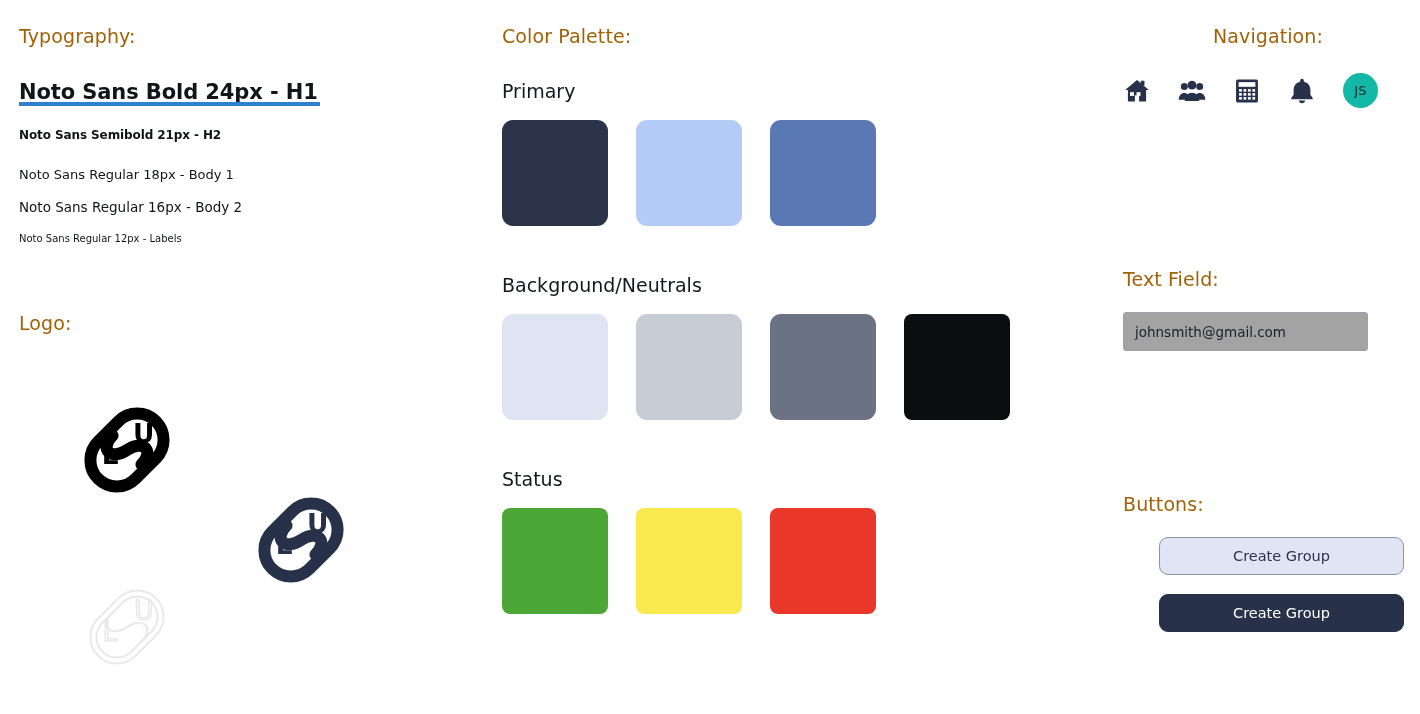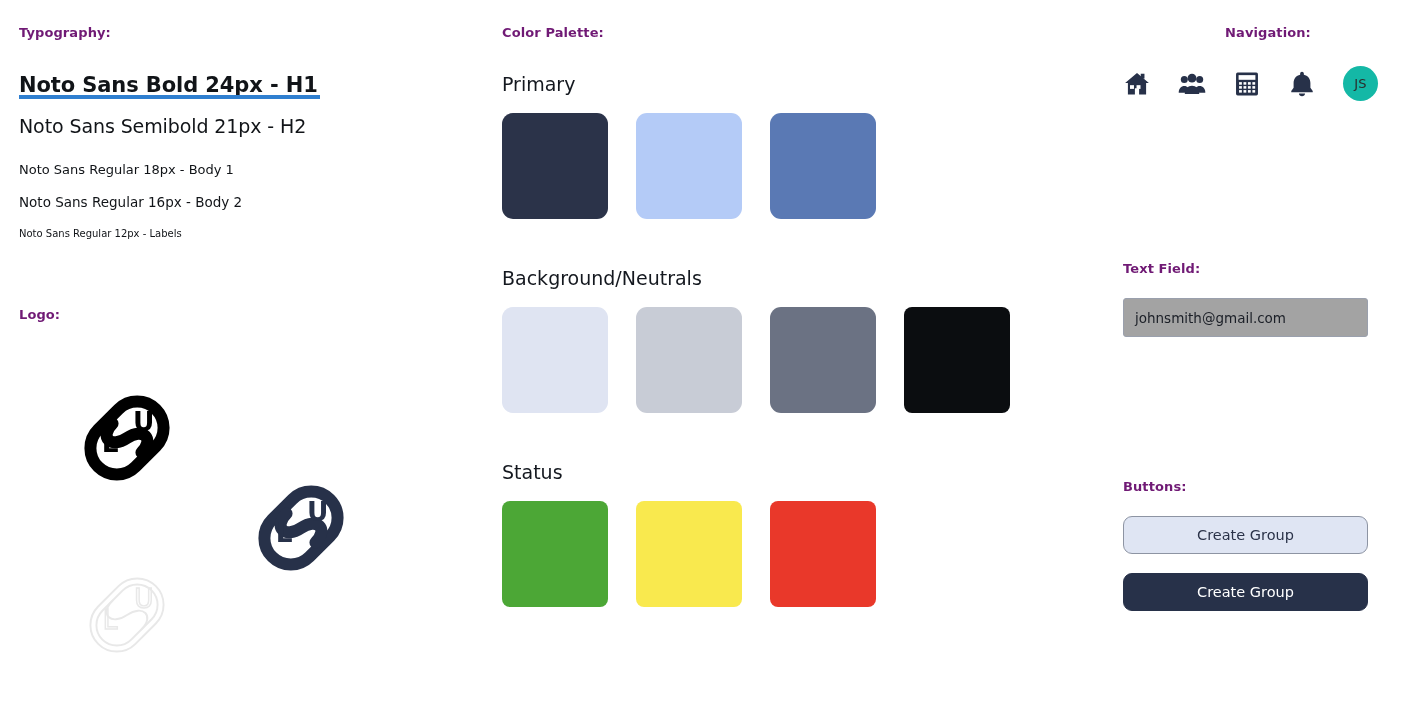--- a/index.html
+++ b/index.html
@@ -14,23 +14,23 @@
     color: #111418;
     overflow: hidden;
   }
 
   .col { position: absolute; top: 0; }
   .col-typography { left: 19px; width: 460px; }
   .col-palette    { left: 502px; width: 600px; }
   .col-components { left: 1123px; width: 290px; }
 
   .section-title {
-    font-size: 13px;
-    font-weight: 700;
-    color: #701a75;
+    font-size: 19px;
+    font-weight: 400;
+    color: #a16207;
     letter-spacing: 0.1px;
     white-space: nowrap;
   }
 
   
   .typo-head { margin-top: 25px; }
 
   .type-specimens { margin-top: 33px; }
 
   .spec { white-space: nowrap; color: #111418; }
@@ -44,23 +44,23 @@
     padding-bottom: 2px;
   }
   .spec-h1::after {
     content: "";
     position: absolute;
     left: 0; right: -2px; bottom: 0px;
     height: 4px;
     background: #2f7fd0;
   }
   .spec-h2 {
-    font-size: 19px;
-    font-weight: 400;
-    margin-top: 16px;
+    font-size: 12px;
+    font-weight: 700;
+    margin-top: 22px;
     letter-spacing: -0.1px;
   }
   .spec-b1 { font-size: 13px; font-weight: 400; margin-top: 25px; }
   .spec-b2 { font-size: 13.5px; font-weight: 400; margin-top: 17px; }
   .spec-lb { font-size: 10px;  font-weight: 400; margin-top: 18px; }
 
   .logo-head { margin-top: 68px; }
 
   .logo-area {
     position: relative;
@@ -144,20 +144,21 @@
 
   .buttons-head { margin-top: 142px; }
 
   .btn {
     width: 245px; height: 38px;
     display: flex;
     align-items: center;
     justify-content: center;
     font-size: 14.5px;
     white-space: nowrap;
+    margin-left: 36px;
   }
   .btn-secondary {
     margin-top: 22px;
     background: #dfe5f3;
     border: 1px solid #8d94a3;
     border-radius: 9px;
     color: #2b3349;
   }
   .btn-primary {
     margin-top: 19px;

